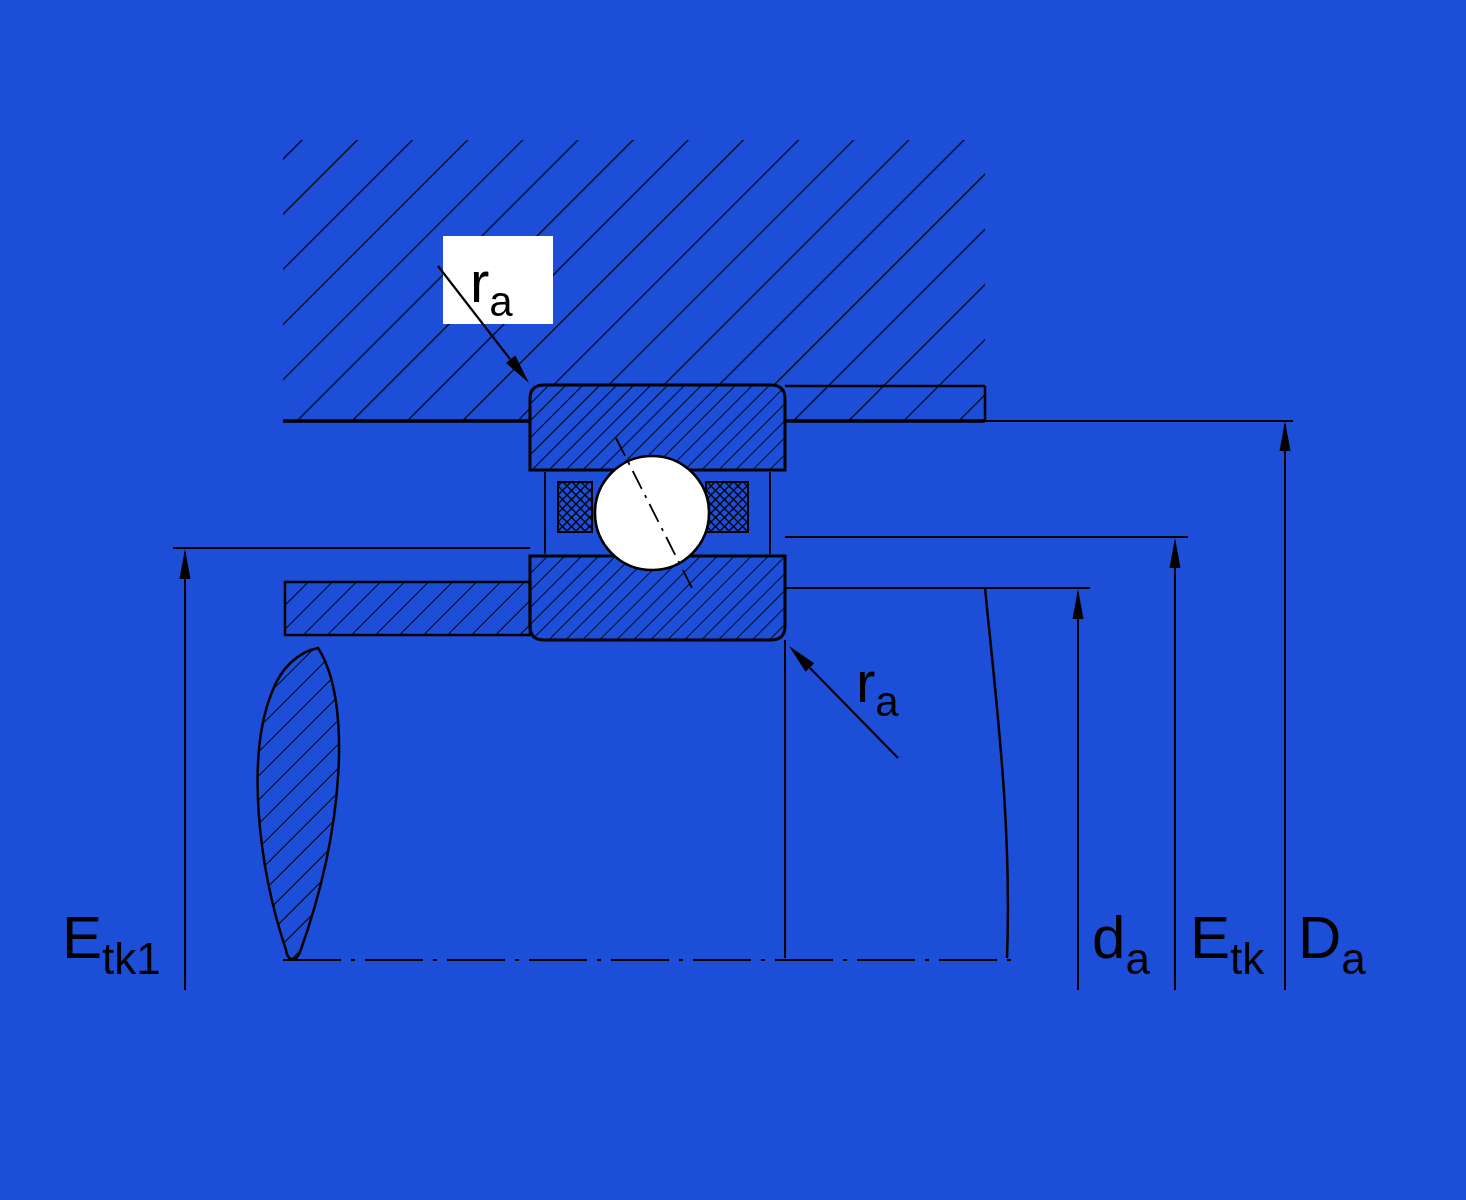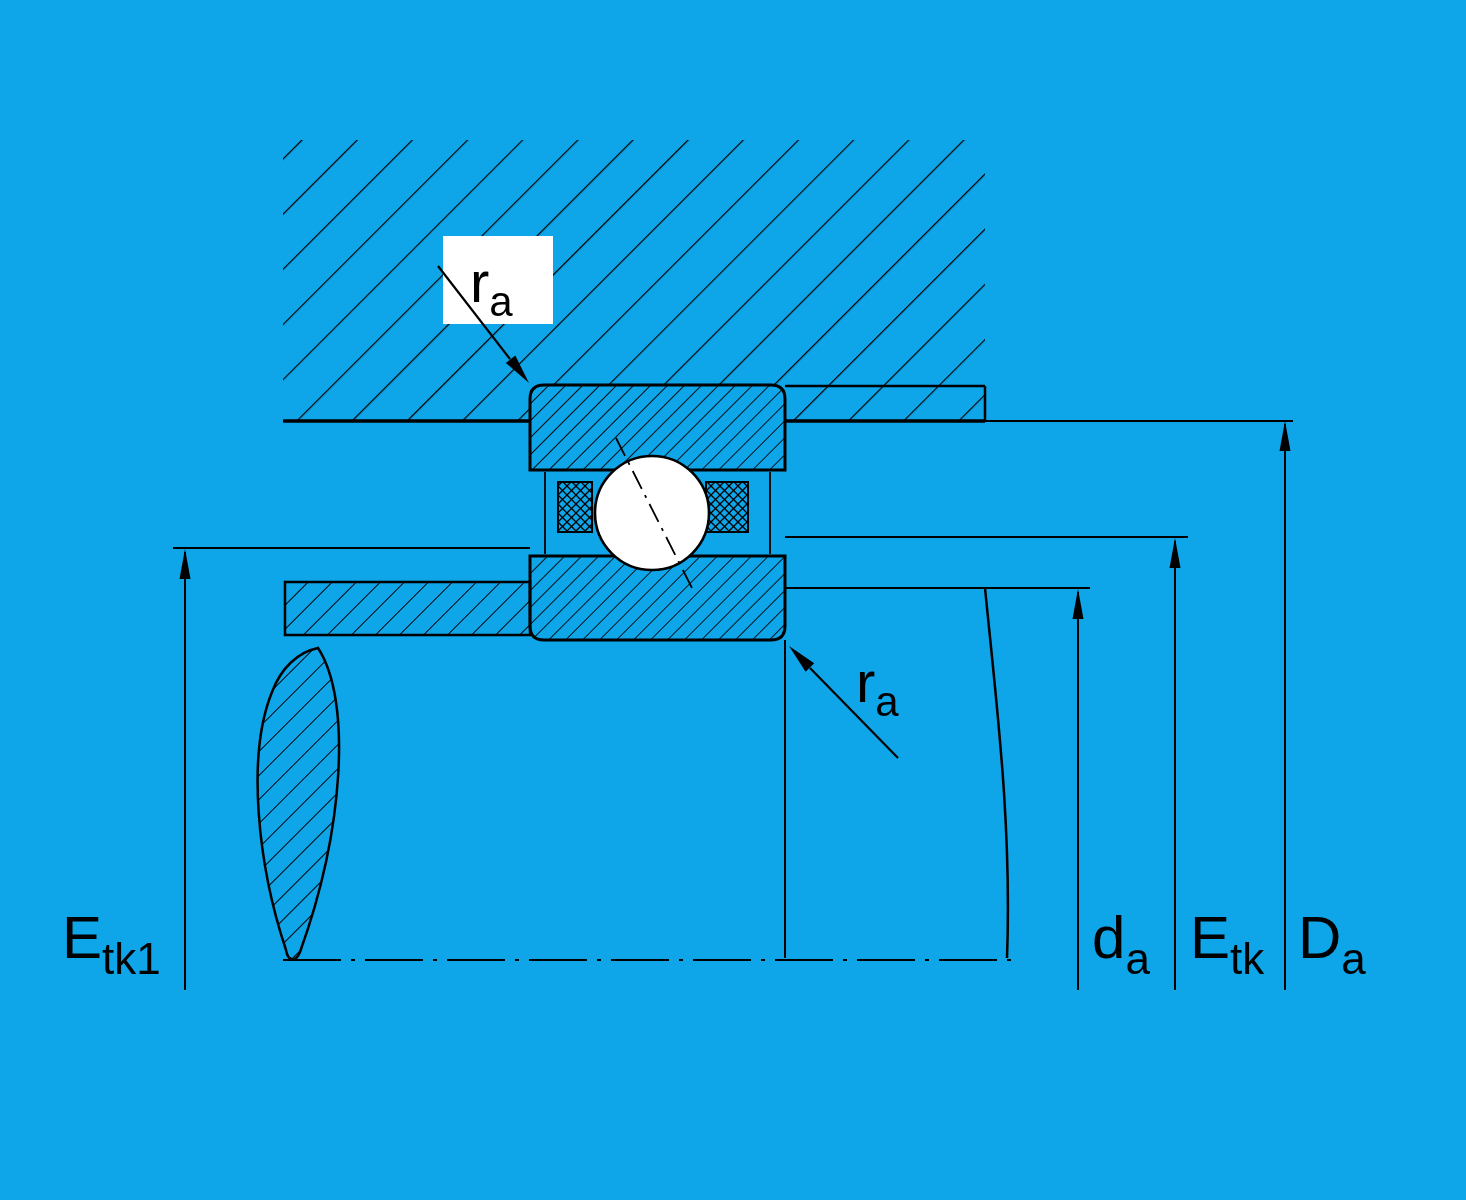--- a/index.html
+++ b/index.html
@@ -1,20 +1,20 @@
 <!DOCTYPE html>
 <html><head>
 <meta charset="utf-8">
 <style>
   html, body { margin: 0; padding: 0; background: #ffffff; }
   .stage {
     position: relative;
     width: 1466px;
     height: 1200px;
-    background: #0ea5e9;
+    background: #1d4ed8;
     font-family: "Liberation Sans", sans-serif;
   }
   svg text {
     font-family: "Liberation Sans", sans-serif;
     fill: #000000;
   }
 </style>
 </head>
 <body>
 

